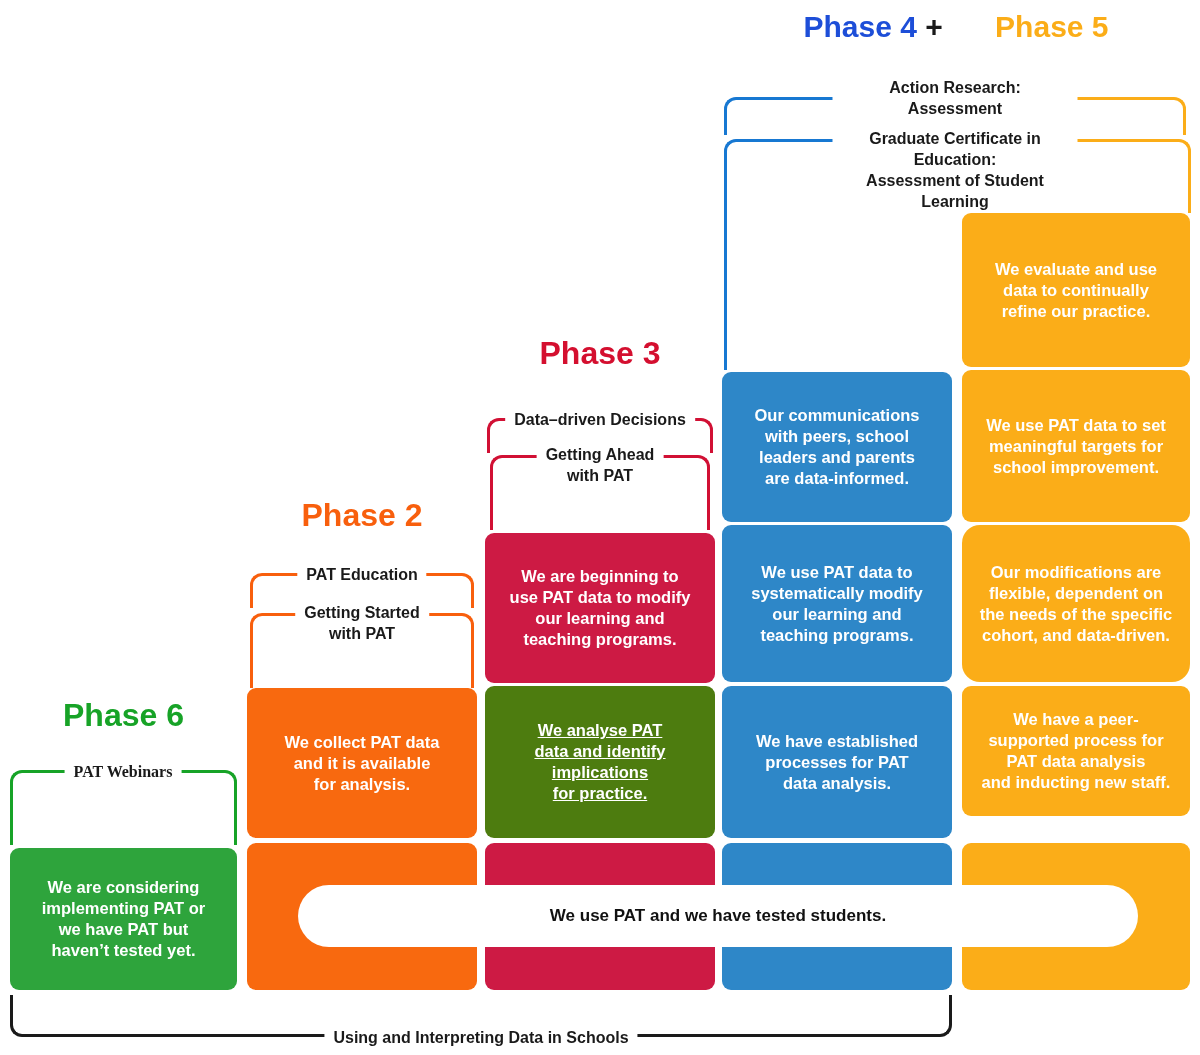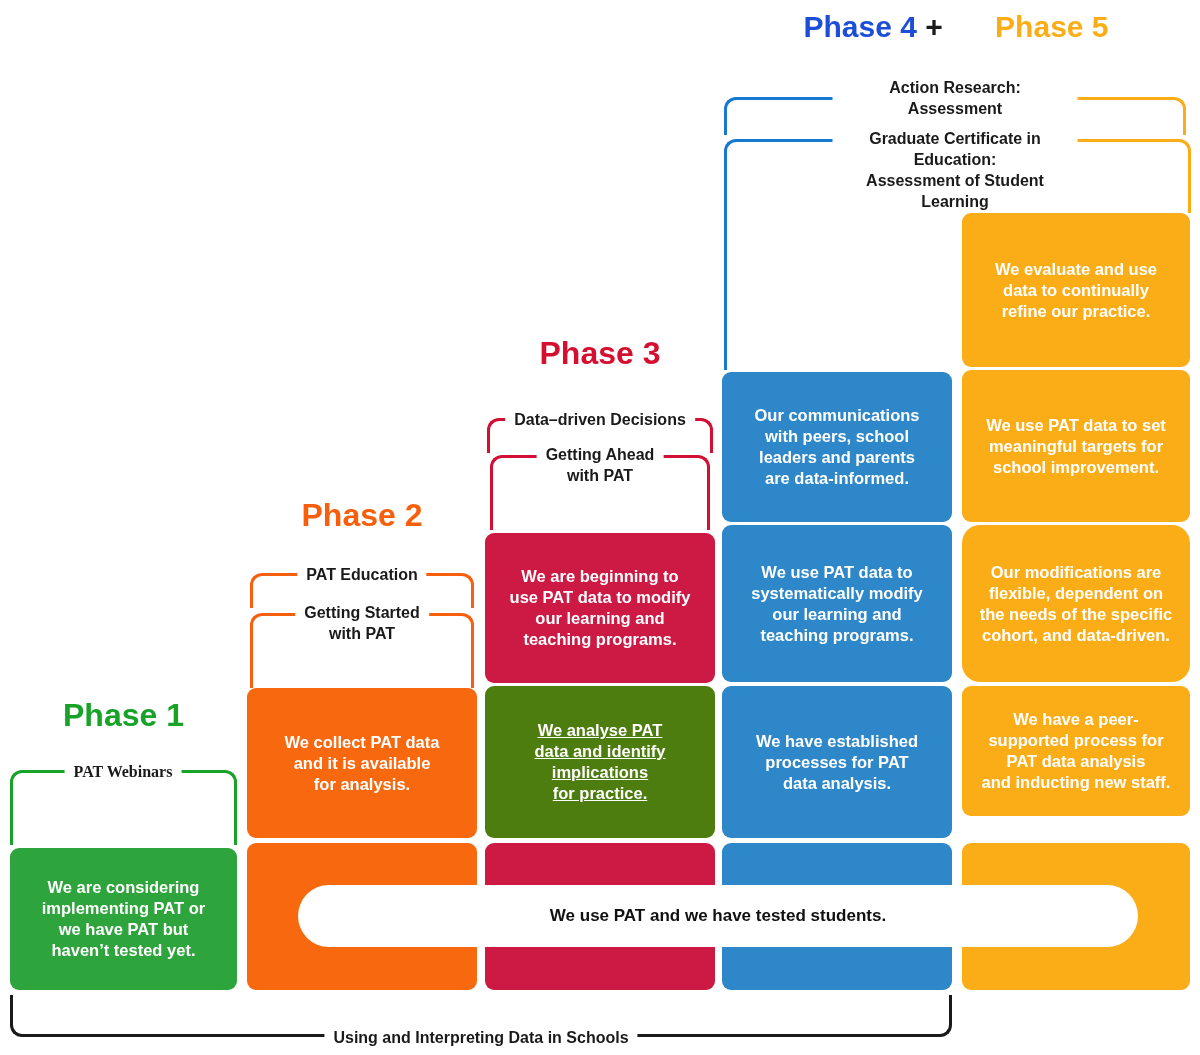--- a/index.html
+++ b/index.html
@@ -36,21 +36,21 @@
   }
   .c-blue { color:#1d4ed8; }
   .c-black { color:#1A1A1A; }
   .c-yellow { color:#FBAD18;margin-left:44px; }
 </style>
 </head>
 <body>
 
 <div class="canvas">
 
-  <div class="ptitle" style="left:10px;top:697px;width:227px;color:#17A327;">Phase 1</div>
+  <div class="ptitle" style="left:10px;top:697px;width:227px;color:#17A327;">Phase 6</div>
   <div class="ptitle" style="left:247px;top:497px;width:230px;color:#F85F0D;">Phase 2</div>
   <div class="ptitle" style="left:485px;top:335px;width:230px;color:#D40F2F;">Phase 3</div>
   <div class="ptitle45" style="left:722px;top:10px;width:468px;">
     <span class="c-blue">Phase 4</span>
     <span class="c-black">+</span>
     <span class="c-yellow">Phase 5</span>
   </div>
 
   <div>
     <div class="bl" style="left:10px;top:770px;width:114px;height:75px;border-color:#17A327;"></div>

